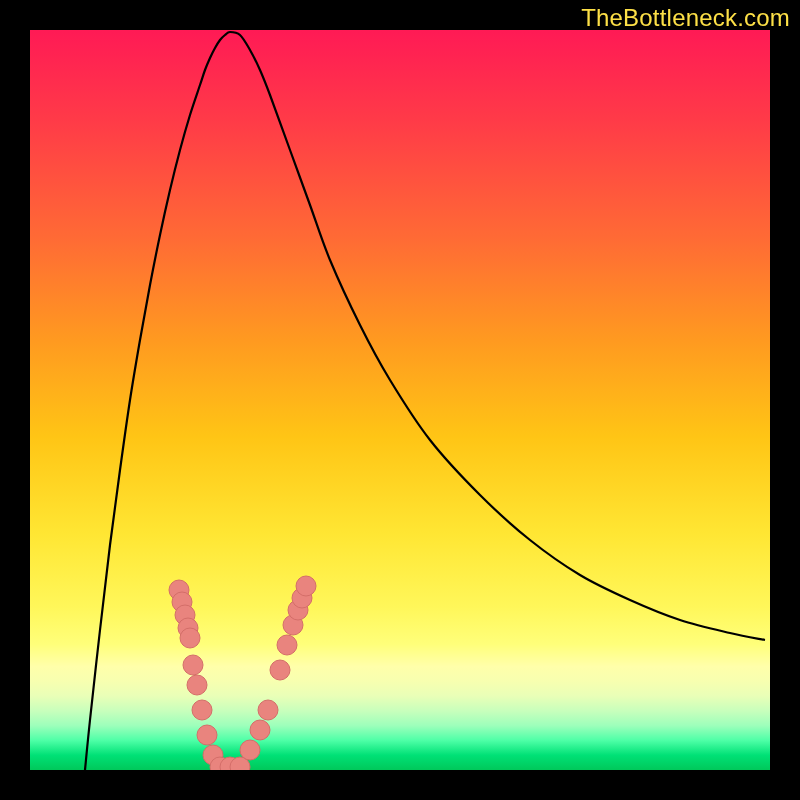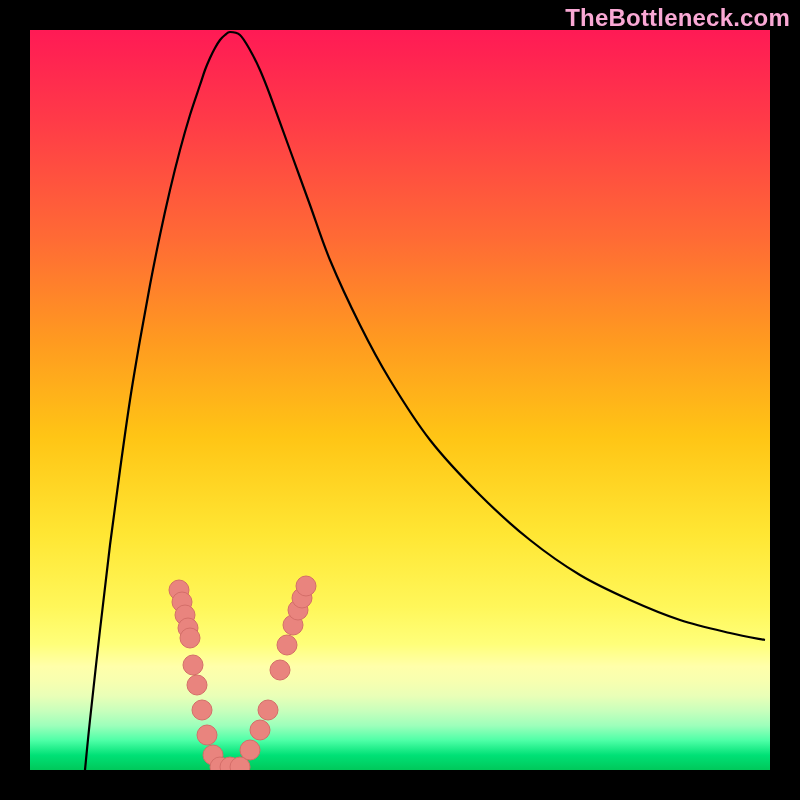--- a/index.html
+++ b/index.html
@@ -45,23 +45,23 @@
   svg.curve {
     position: absolute;
     inset: 0;
     width: 740px;
     height: 740px;
   }
   .watermark {
     position: absolute;
     top: 4px;
     right: 10px;
-    color: #f9a8d4;
+    color: #fde047;
     font-size: 24px;
-    font-weight: 700;
+    font-weight: 400;
     letter-spacing: 0.2px;
     user-select: none;
   }
 </style>
 </head>
 <body>
 
 <div class="watermark">TheBottleneck.com</div>
 
 <div class="frame">

